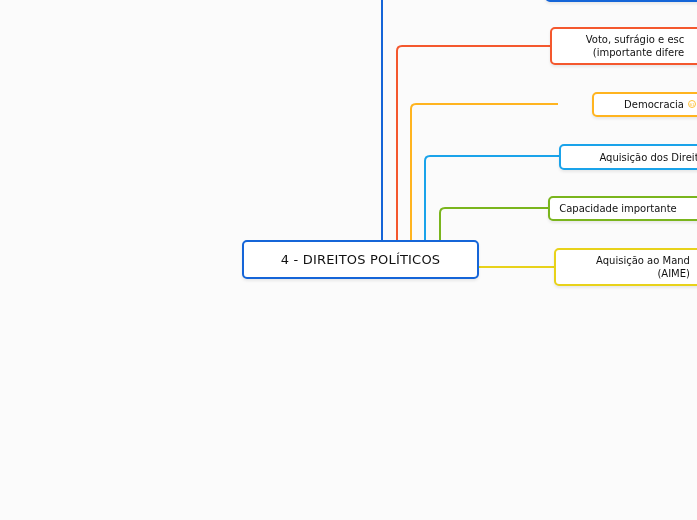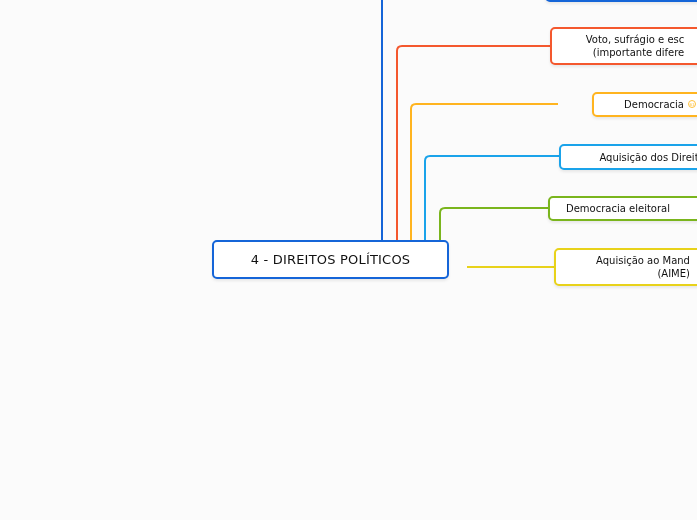--- a/index.html
+++ b/index.html
@@ -1,20 +1,20 @@
 <!DOCTYPE html>
 <html><head>
   <meta charset="utf-8">
   <style>
     html, body { margin:0; padding:0; }
     body { width:697px; height:520px; background:#fbfbfb; position:relative; overflow:hidden; font-family:"DejaVu Sans", sans-serif; }
     svg.lines { position:absolute; left:0; top:0; width:697px; height:520px; }
     .node { position:absolute; box-sizing:border-box; background:#fff; border-radius:5px; display:flex; align-items:center; justify-content:center; text-align:center; color:#111; box-shadow:0 2px 3px rgba(0,0,0,0.08); }
     .node span { white-space:pre;text-align:right; }
-    .root { left:212px; top:240px; width:237px; height:39px; border:2px solid #1565d8; font-size:13px; letter-spacing:0.2px; }
+    .root { left:242px; top:240px; width:237px; height:39px; border:2px solid #1565d8; font-size:13px; letter-spacing:0.2px; }
     .child { font-size:10px; line-height:13px; border-width:2px; border-style:solid; }
     .collapse-badge { position:absolute; width:8px; height:8px; border:1px solid #ffc23d; border-radius:50%; background:#fff; font-size:4px; color:#ffc23d; display:flex; align-items:center; justify-content:center; box-sizing:border-box; }
   </style>
 </head>
 <body>
 
 <svg class="lines" viewBox="0 0 697 520">
 
   <path d="M382 240 V0" stroke="#1565d8" stroke-width="2" fill="none"></path>
 
@@ -45,21 +45,21 @@
 </div>
 <div class="collapse-badge" style="left:688px; top:100px;">
   <span>61</span>
 </div>
 
 <div class="node child" style="left:559px; top:144px; width:160px; height:26px; border-color:#1aa3ea;">
   <span style="padding-left:20px;">Aquisição dos Direit</span>
 </div>
 
 <div class="node child" style="left:548px; top:196px; width:170px; height:25px; border-color:#7ab51d;">
-  <span style="margin-right:30px;">Democracia eleitoral</span>
+  <span style="margin-right:30px;">Capacidade importante</span>
 </div>
 
 <div class="node child" style="left:554px; top:248px; width:170px; height:38px; border-color:#e8d21a;">
   <span style="padding-left:8px;">Aquisição ao Mand
 (AIME)</span>
 </div>
 
 <div class="node root">
   <span>4 - DIREITOS POLÍTICOS</span>
 </div>

